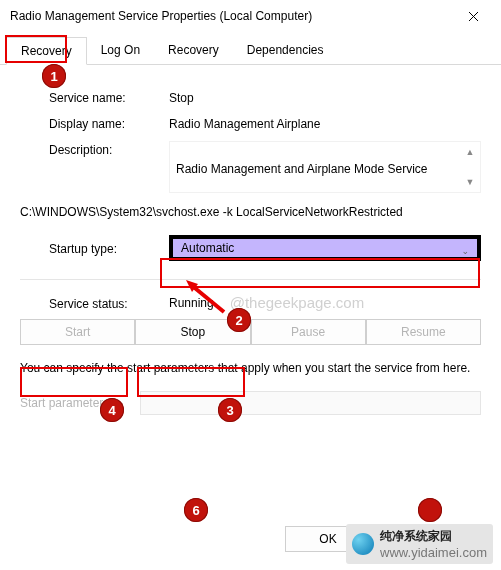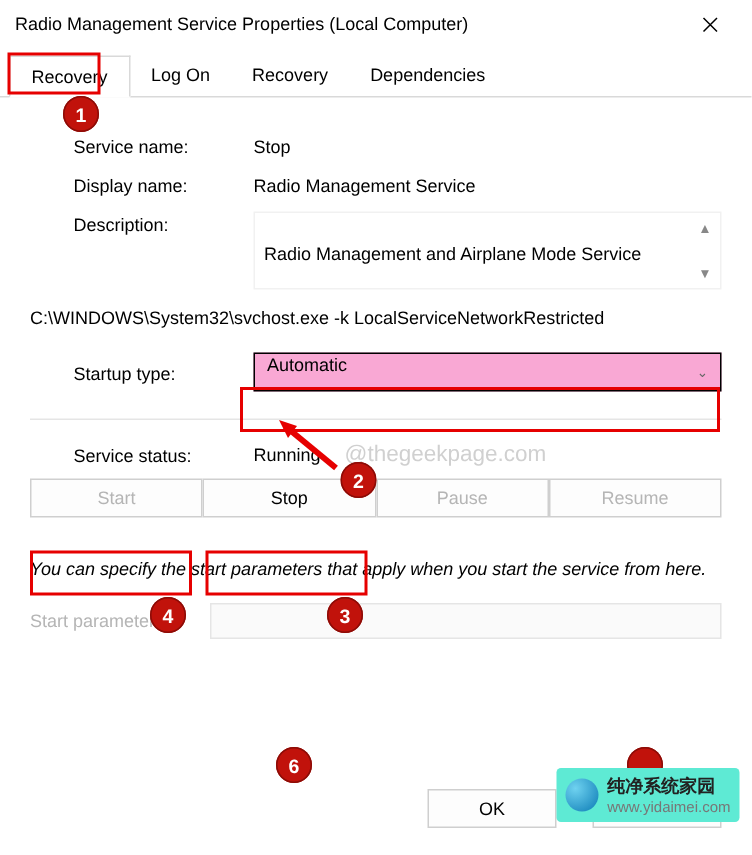--- a/index.html
+++ b/index.html
@@ -14,39 +14,39 @@
   .content { padding: 10px 20px 0 20px; font-size: 12px; color: #000; position: relative; }
   .row { display: flex; align-items: flex-start; margin-bottom: 10px; }
   .lbl { width: 120px; padding-top: 2px; margin-left: 29px; }
   .val { flex: 1; padding-top: 2px; }
   .descbox { flex: 1; height: 52px; border: 1px solid #f1f1f1; padding: 20px 6px; position: relative; }
   .scrollbtn { position: absolute; right: 2px; width: 16px; height: 16px; display: flex; align-items: center; justify-content: center; color: #888; font-size: 9px; cursor: pointer; }
   .scrollbtn.up { top: 2px; }
   .scrollbtn.down { bottom: 2px; }
   .pathblock { margin: 8px 0 14px 0; line-height: 1.5; }
   .selectrow { display: flex; align-items: center; margin-bottom: 12px; }
-  .selectbox { flex: 1; height: 26px; border: 1px solid #000000; background: #f9a8d4; display: flex; padding: 0 8px; position: relative; cursor: pointer; }
+  .selectbox { flex: 1; height: 26px; border: 4px solid #000000; background: #c4b5fd; display: flex; align-items: center; padding: 0 8px; position: relative; cursor: pointer; }
   .selectbox .chev { position: absolute; right: 8px; top: 7px; color: #666; font-size: 9px; }
   hr.sep { border: none; border-top: 1px solid #e5e5e5; margin: 18px 0 14px 0; }
   .statusrow { display: flex; align-items: center; margin-bottom: 8px; }
   .statusrow .wm { color: #d0d0d0; font-size: 15px; margin-left: 16px; }
   .btnrow { display: flex; gap: 0; margin-bottom: 10px; }
   .btn { flex: 1; height: 26px; border: 1px solid #cfcfcf; background: #fdfdfd; font-size: 12px; display: flex; align-items: center; justify-content: center; cursor: pointer; }
   .btn.disabled { color: #b5b5b5; cursor: default; }
-  .note { margin: 25px 0 14px 0; line-height: 1.5; font-style: italic; }
+  .note { margin: 14px 0 14px 0; line-height: 1.5; }
   .paramrow { display: flex; align-items: center; margin-bottom: 18px; }
   .paramlbl { width: 120px; color: #b5b5b5; }
   .paraminput { flex: 1; height: 24px; border: 1px solid #e5e5e5; background: #fafafa; }
   .footer { display: flex; gap: 24px; justify-content: flex-end; padding: 0 20px; position: absolute; bottom: 18px; left: 0; right: 0; }
   .footer .btn { width: 86px; flex: none; }
   
   .redbox { position: absolute; border: 2px solid #e60000; pointer-events: none; }
   .badge { position: absolute; width: 24px; height: 24px; border-radius: 50%; background: #c1120b; color: #fff; display: flex; align-items: center; justify-content: center; font-size: 13px; font-weight: bold; pointer-events: none; box-shadow: 0 0 0 1px #8a0c07 inset; }
   .arrow { position: absolute; pointer-events: none; }
-  .wm-bottom { position: absolute; right: 8px; bottom: 22px; background: #5eead4; padding: 4px 6px; border-radius: 3px; display: flex; align-items: center; gap: 6px; font-size: 12px; color: #222; }
+  .wm-bottom { position: absolute; right: 8px; bottom: 6px; background: #e5e5e5; padding: 4px 6px; border-radius: 3px; display: flex; align-items: center; gap: 6px; font-size: 12px; color: #222; }
   .wm-bottom .logo { width: 22px; height: 22px; border-radius: 50%; background: radial-gradient(circle at 30% 30%, #6fd2f0, #0b7bb5); position: relative; }
 </style>
 </head>
 <body>
 
 <div class="window">
   <div class="titlebar">
     <div class="title">Radio Management Service Properties (Local Computer)</div>
     <div class="closebtn">
       <svg width="11" height="11" viewBox="0 0 11 11">
@@ -65,21 +65,21 @@
   <div class="content">
     <div style="height:14px"></div>
 
     <div class="row">
       <div class="lbl">Service name:</div>
       <div class="val">Stop</div>
     </div>
 
     <div class="row">
       <div class="lbl">Display name:</div>
-      <div class="val">Radio Management Service</div>
+      <div class="val">Radio Management Airplane</div>
     </div>
 
     <div class="row">
       <div class="lbl">Description:</div>
       <div class="descbox">
         <span>Radio Management and Airplane Mode Service</span>
         <div class="scrollbtn up">▲</div>
         <div class="scrollbtn down">▼</div>
       </div>
     </div>
@@ -138,16 +138,16 @@
 
   <svg class="arrow" style="left:184px;top:278px;" width="48" height="40" viewBox="0 0 48 40">
     <path d="M40 34 L6 6" stroke="#e60000" stroke-width="4"></path>
     <path d="M2 2 L14 6 L8 14 Z" fill="#e60000"></path>
   </svg>
 
   <div class="wm-bottom">
     <div class="logo"></div>
     <div>
       <div style="font-weight:bold">纯净系统家园</div>
-      <div style="font-size:10px;color:#777">www.yidaimei.com</div>
+      <div style="font-size:13px;color:#777">www.yidaimei.com</div>
     </div>
   </div>
 </div>
 
 </body></html>

